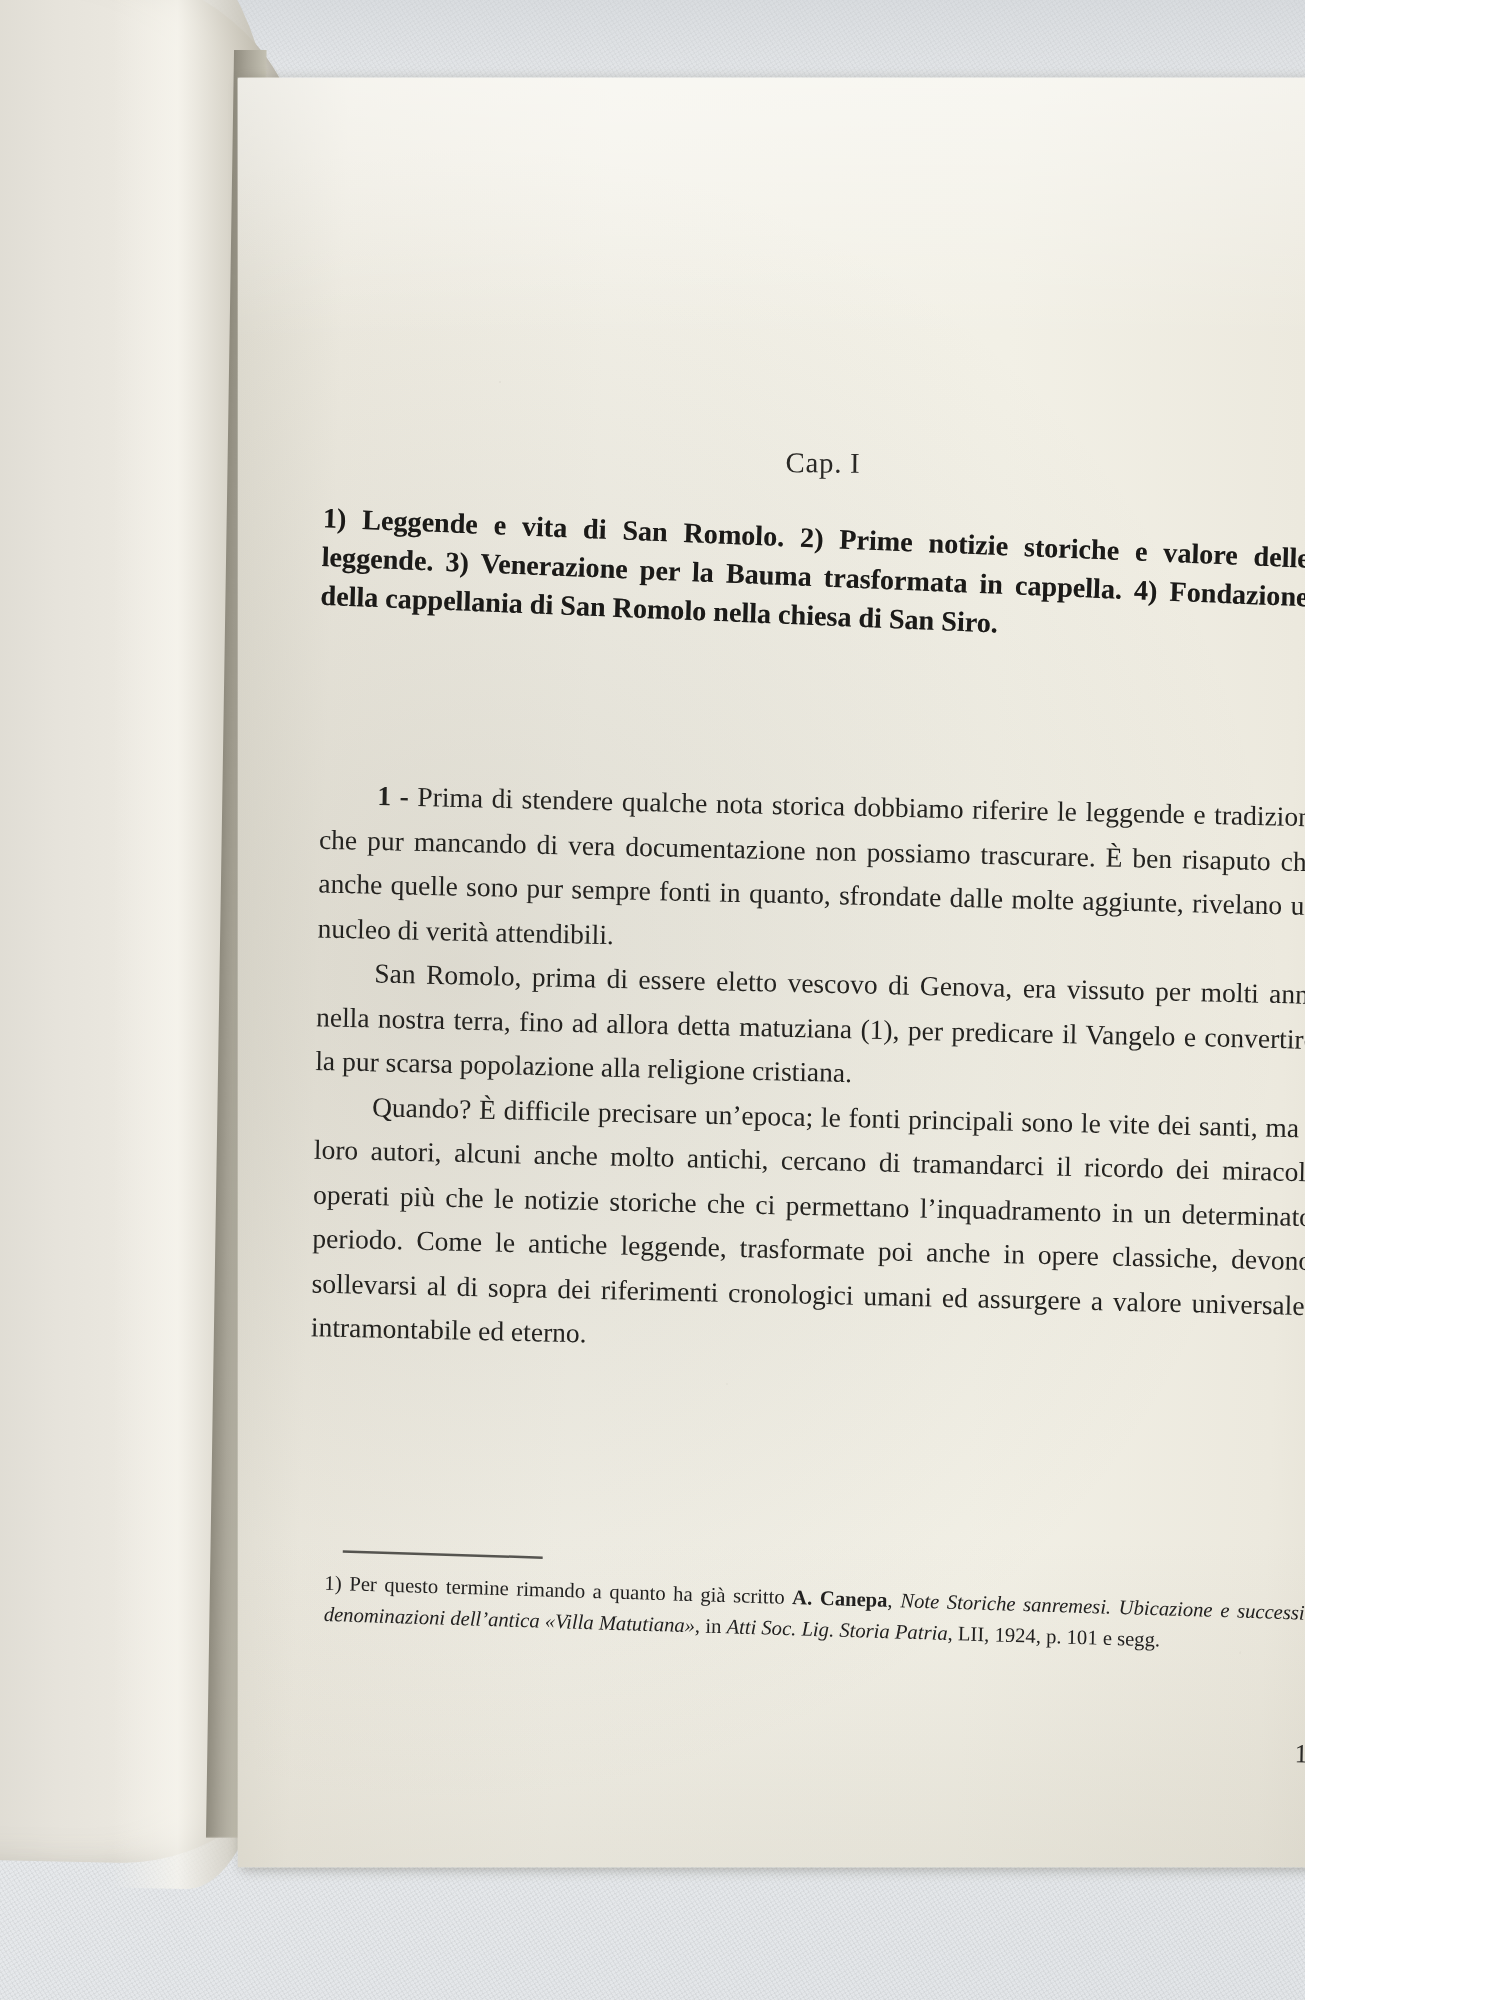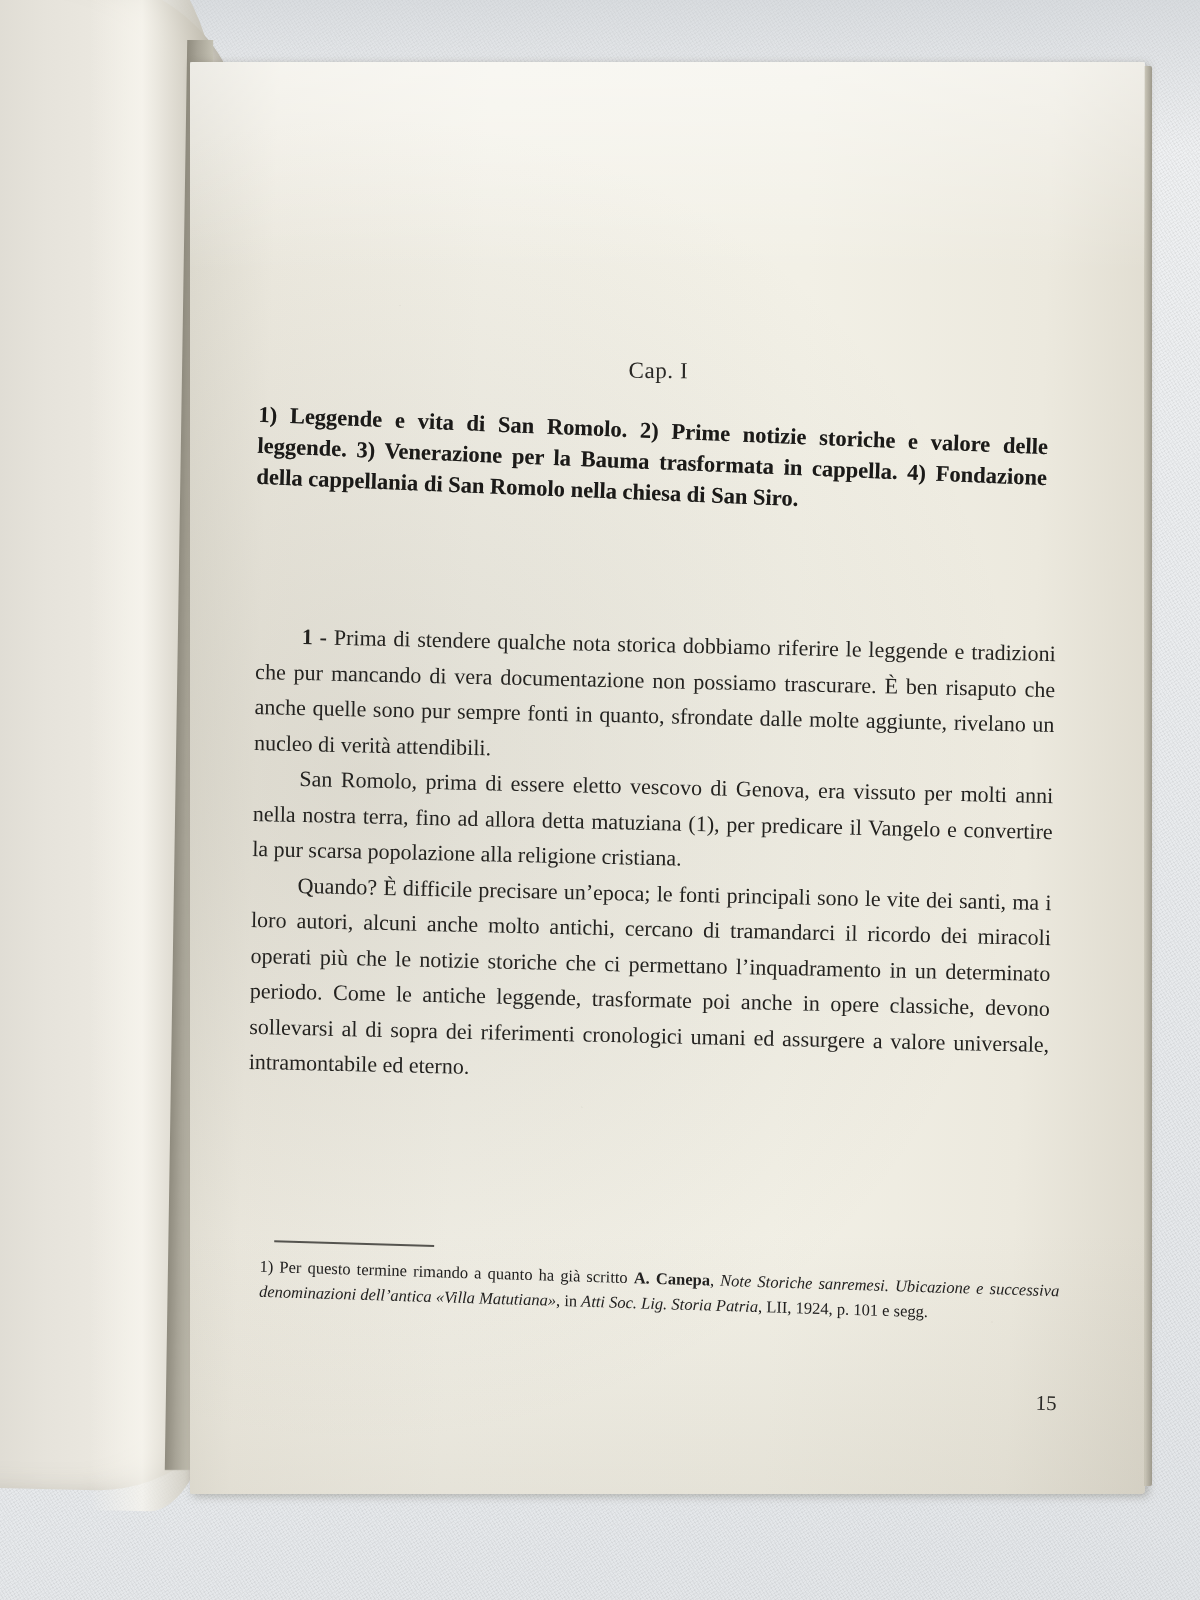--- a/index.html
+++ b/index.html
@@ -2,21 +2,21 @@
 <html><head>
 <meta charset="utf-8">
 <style>
   html, body {
     margin: 0;
     padding: 0;
     background: #ffffff;
   }
   #photo {
     position: relative;
-    width: 1200px;
+    width: 1044px;
     height: 1600px;
     overflow: hidden;
     background: #e8e9e7;
     font-family: "Liberation Serif", serif;
   }
 
   
   .fabric {
     position: absolute;
     inset: 0;

